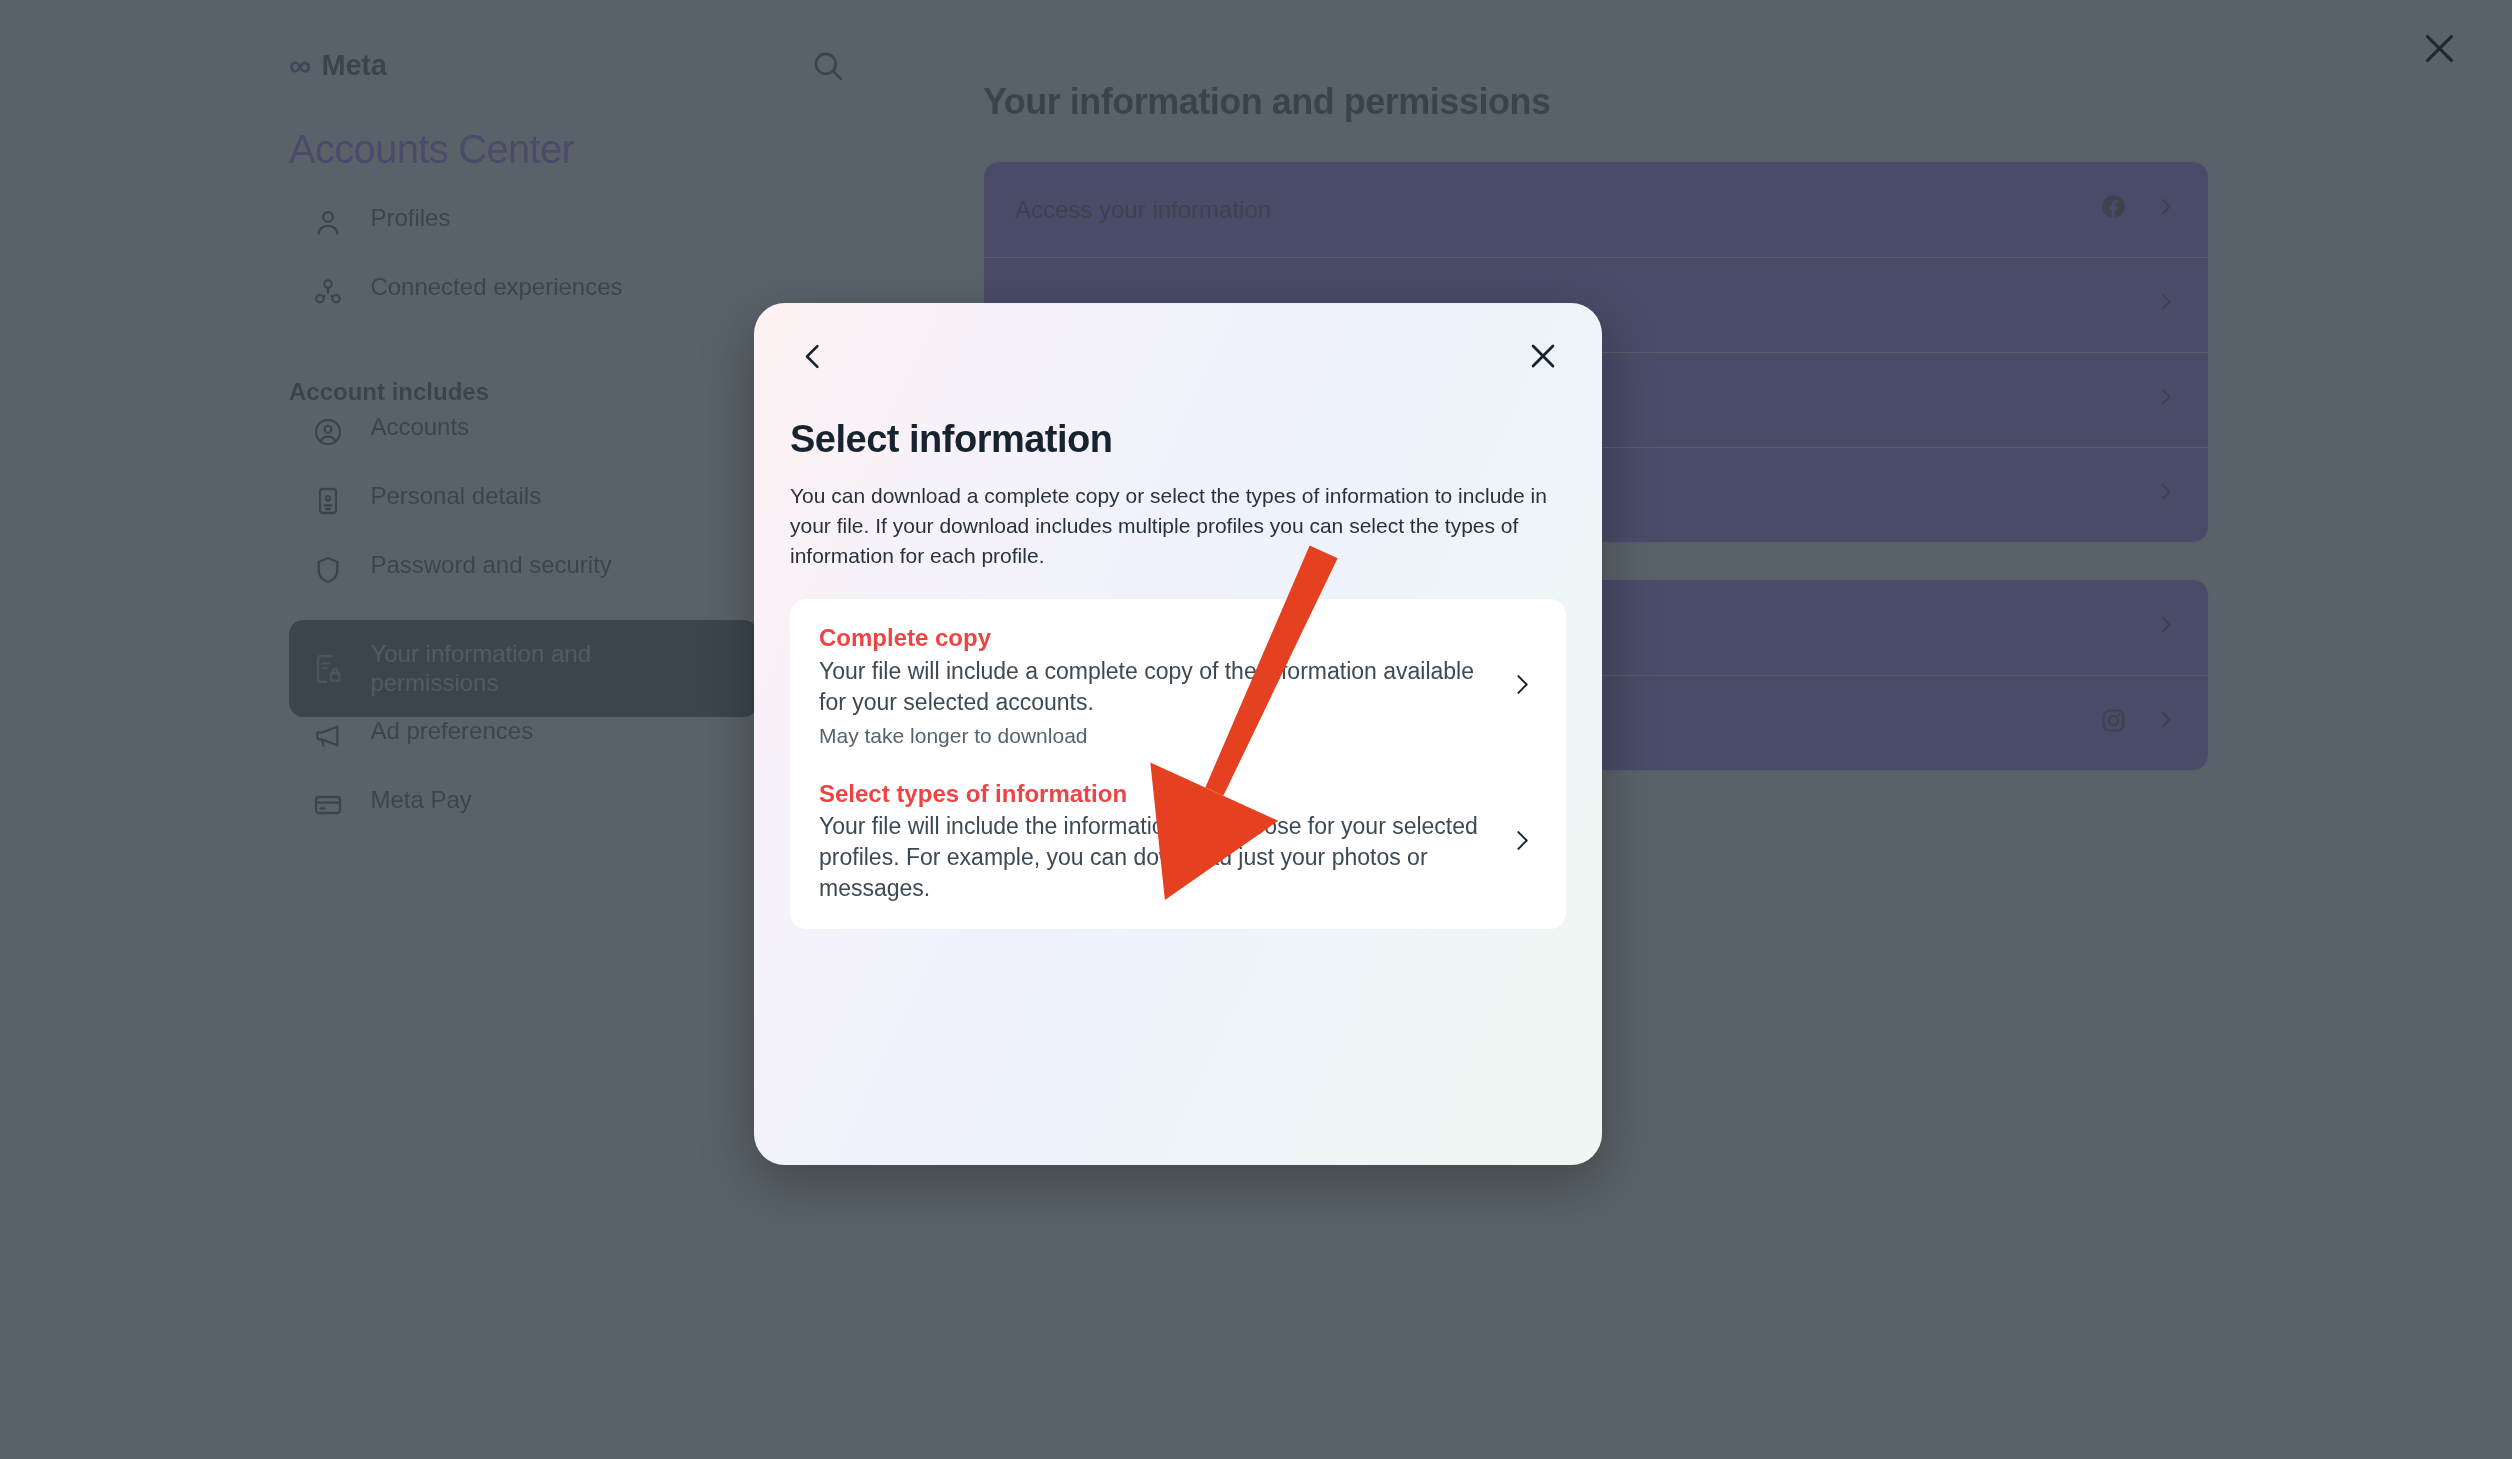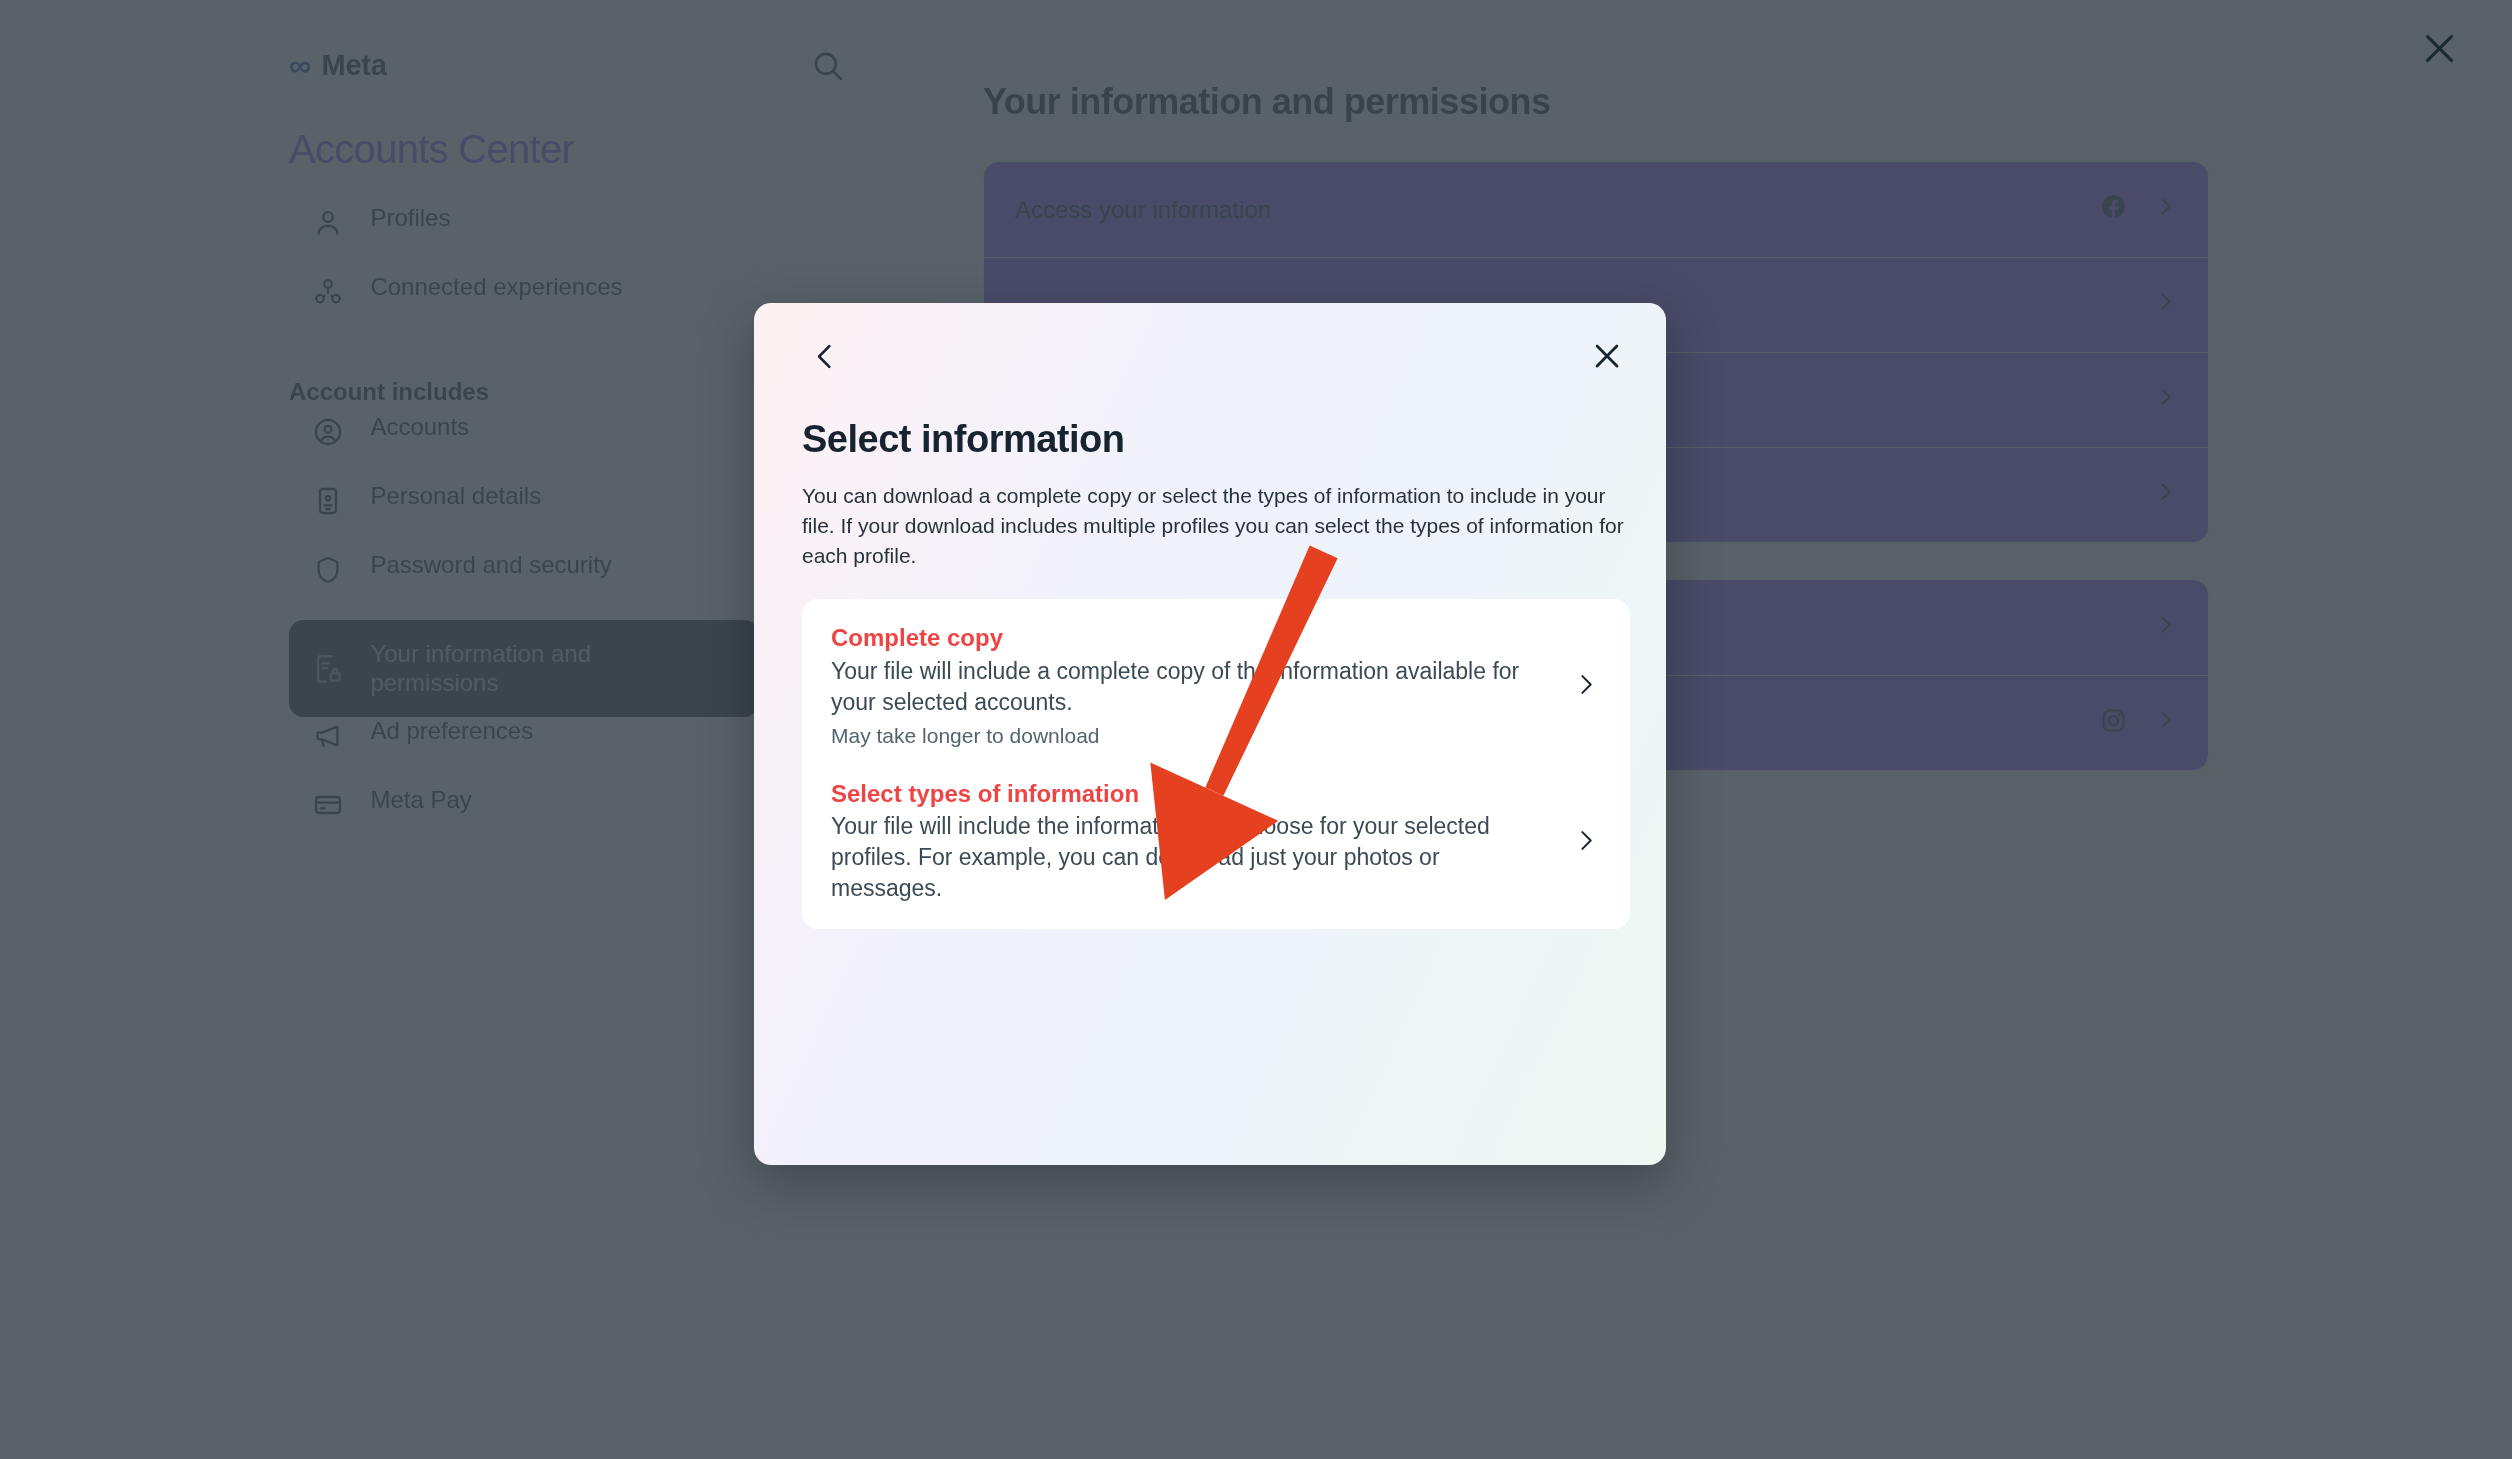--- a/index.html
+++ b/index.html
@@ -104,33 +104,32 @@
   .close-top {
     position: absolute; right: 40px; top: 16px;
     width: 65px; height: 65px;
     display: flex; align-items: center; justify-content: center;
   }
 
   
   #modal {
     position: absolute;
     left: 754px; top: 303px;
-    width: 912px; height: 862px;
-    border-radius: 17px;
+    width: 848px; height: 862px;
+    border-radius: 31px;
     background:
       linear-gradient(115deg,
         #fdf2f3 0%,
         #f8f2f8 16%,
         #f1f2fb 38%,
         #eef3fb 58%,
         #eef6f6 80%,
         #eef7f2 100%);
     box-shadow: 0 18px 54px rgba(0,0,0,0.28);
     overflow: hidden;
-    padding-left: 12px;
   }
   .modal-head {
     display: flex; align-items: center; justify-content: space-between;
     padding: 25px 31px 0 31px;
   }
   .icon-btn {
     width: 56px; height: 56px;
     display: flex; align-items: center; justify-content: center;
     border-radius: 50%;
   }

